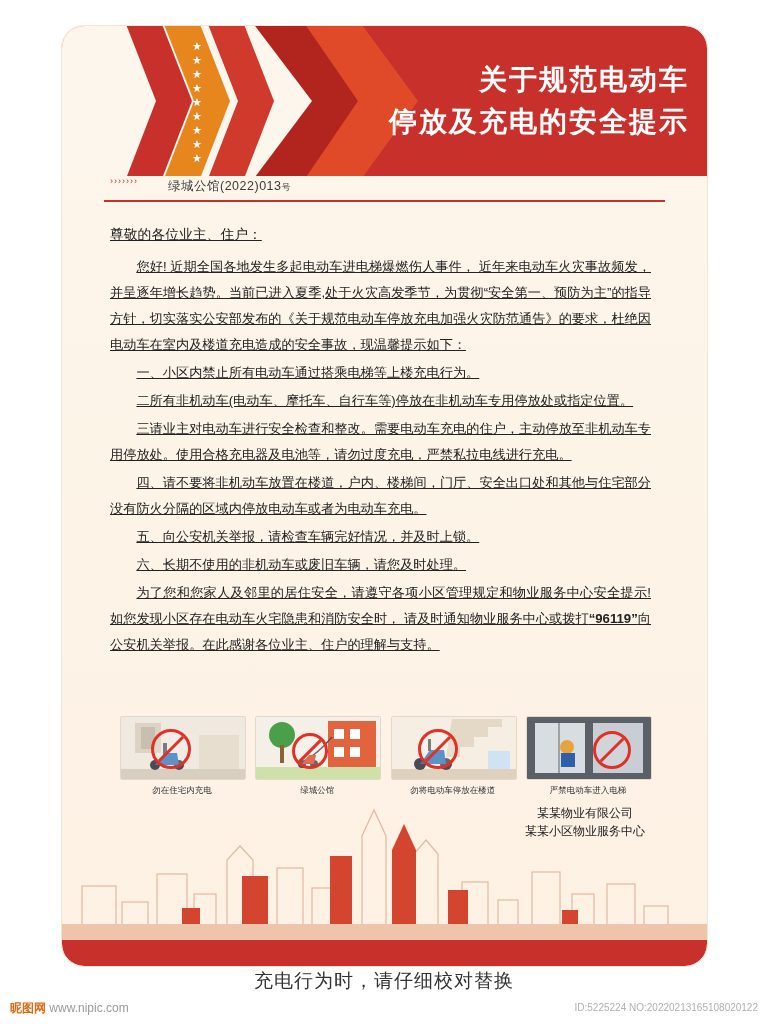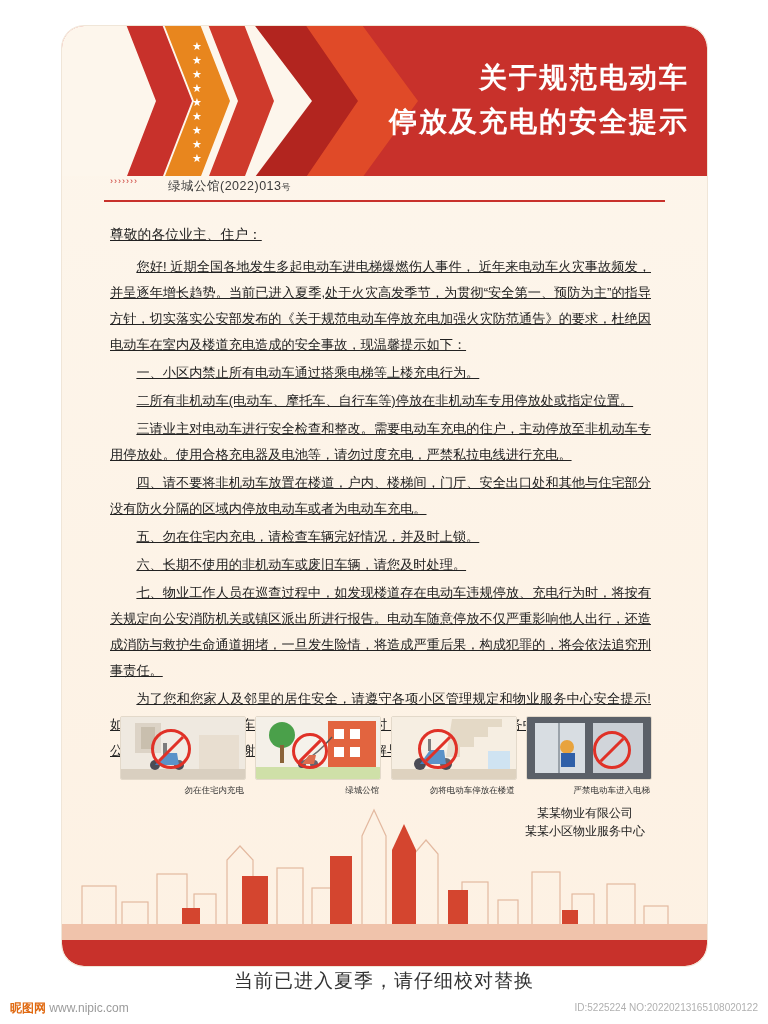--- a/index.html
+++ b/index.html
@@ -44,21 +44,21 @@
     width:46px;height:140px;
     display:flex;flex-direction:column;align-items:center;justify-content:center;
     gap:2px;
     transform:rotate(0deg);
     color:#fff;font-size:11px;line-height:12px;
   }
   .title-wrap{
     position:absolute;right:18px;top:34px;
     text-align:right;color:#fff;
   }
-  .title-l1{font-size:28px;font-weight:bold;letter-spacing:2px;line-height:40px;font-family:Liberation Mono, monospace;}
+  .title-l1{font-size:28px;font-weight:bold;letter-spacing:2px;line-height:40px;}
   .title-l2{font-size:28px;font-weight:bold;letter-spacing:2px;line-height:44px;}
   .docno{
     position:absolute;left:60px;top:152px;
     font-size:12.5px;color:#3a3a3a;letter-spacing:.5px;margin-left:46px;
   }
   .docno .sub{font-size:9px;}
   .hdr-sep{
     position:absolute;left:42px;top:174px;width:561px;height:2px;background:#c8312b;
   }
   .arrow-dots{
@@ -82,21 +82,21 @@
   .pics{
     position:absolute;left:58px;top:690px;width:530px;
     display:flex;justify-content:space-between;
   }
   .pic-item{width:124px;}
   .pic-box{
     width:124px;height:62px;border:1px solid #e3d9ca;background:#fff;
     position:relative;overflow:hidden;border-radius:2px;
   }
   .pic-cap{
-    margin-top:5px;text-align:right;font-size:8.5px;color:#333;
+    margin-top:5px;text-align:center;font-size:8.5px;color:#333;
   }
   .noentry{
     position:absolute;border:3px solid #e03127;border-radius:50%;
     background:rgba(255,255,255,0.15);
   }
   .noentry:after{
     content:"";position:absolute;left:50%;top:50%;
     width:100%;height:3px;background:#e03127;
     transform:translate(-50%,-50%) rotate(-45deg);
   }
@@ -186,23 +186,22 @@
   <div class="docno"><span>绿城公馆(2022)013</span><span class="sub">号</span></div>
   <div class="hdr-sep"></div>
 
   <div class="content">
     <div class="salutation">尊敬的各位业主、住户：</div>
     <p>您好! 近期全国各地发生多起电动车进电梯爆燃伤人事件， 近年来电动车火灾事故频发，并呈逐年增长趋势。当前已进入夏季,处于火灾高发季节，为贯彻“安全第一、预防为主”的指导方针，切实落实公安部发布的《关于规范电动车停放充电加强火灾防范通告》的要求，杜绝因电动车在室内及楼道充电造成的安全事故，现温馨提示如下：</p>
     <p>一、小区内禁止所有电动车通过搭乘电梯等上楼充电行为。</p>
     <p>二所有非机动车(电动车、摩托车、自行车等)停放在非机动车专用停放处或指定位置。</p>
     <p>三请业主对电动车进行安全检查和整改。需要电动车充电的住户，主动停放至非机动车专用停放处。使用合格充电器及电池等，请勿过度充电，严禁私拉电线进行充电。</p>
     <p>四、请不要将非机动车放置在楼道，户内、楼梯间，门厅、安全出口处和其他与住宅部分没有防火分隔的区域内停放电动车或者为电动车充电。</p>
-    <p>五、勿在住宅内充电，请检查车辆完好情况，并及时上锁。</p>
+    <p>五、向公安机关举报，请检查车辆完好情况，并及时上锁。</p>
     <p>六、长期不使用的非机动车或废旧车辆，请您及时处理。</p>
-    <p>七、物业工作人员在巡查过程中，如发现楼道存在电动车违规停放、充电行为时，将按有关规定向公安消防机关或镇区派出所进行报告。电动车随意停放不仅严重影响他人出行，还造成消防与救护生命通道拥堵，一旦发生险情，将造成严重后果，构成犯罪的，将会依法追究刑事责任。</p>
     <p><span>为了您和您家人及邻里的居住安全，请遵守各项小区管理规定和物业服务中心安全提示!如您发现小区存在电动车火宅隐患和消防安全时， 请及时通知物业服务中心或拨打</span><span class="quote">“96119”</span><span>向公安机关举报。在此感谢各位业主、住户的理解与支持。</span></p>
   </div>
 
   <div class="pics">
 
     <div class="pic-item">
       <div class="pic-box" style="background:linear-gradient(#f2ece4,#e7ded2);">
         <svg width="124" height="62" viewBox="0 0 124 62">
           <rect x="0" y="0" width="124" height="62" fill="#efe9e0"></rect>
           <rect x="78" y="18" width="40" height="36" fill="#e8ded0"></rect>
@@ -307,19 +306,19 @@
         <rect x="500" y="120" width="16" height="30"></rect>
       </g>
       <g fill="#f0c3ab">
         <rect x="0" y="134" width="645" height="16"></rect>
       </g>
     </svg>
   </div>
   <div class="footbar"></div>
 </div>
 
-<div class="bottom-caption">当前已进入夏季，请仔细校对替换</div>
+<div class="bottom-caption">充电行为时，请仔细校对替换</div>
 
 <div class="wm-left">
   <span class="logo">昵图网</span>
   <span>www.nipic.com</span>
 </div>
 <div class="wm-right">ID:5225224 NO:20220213165108020122</div>
 
 </body></html>

